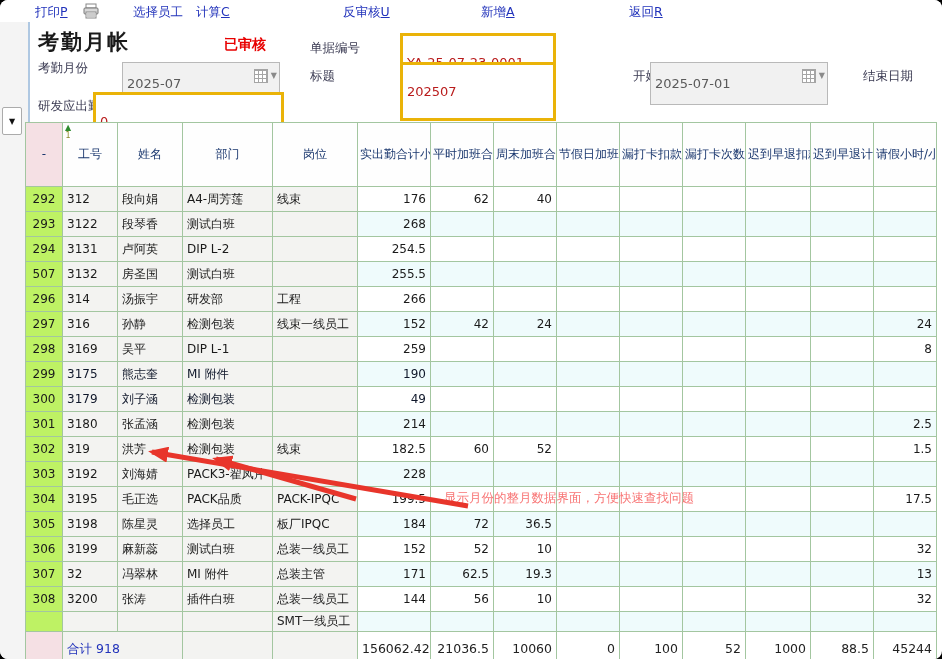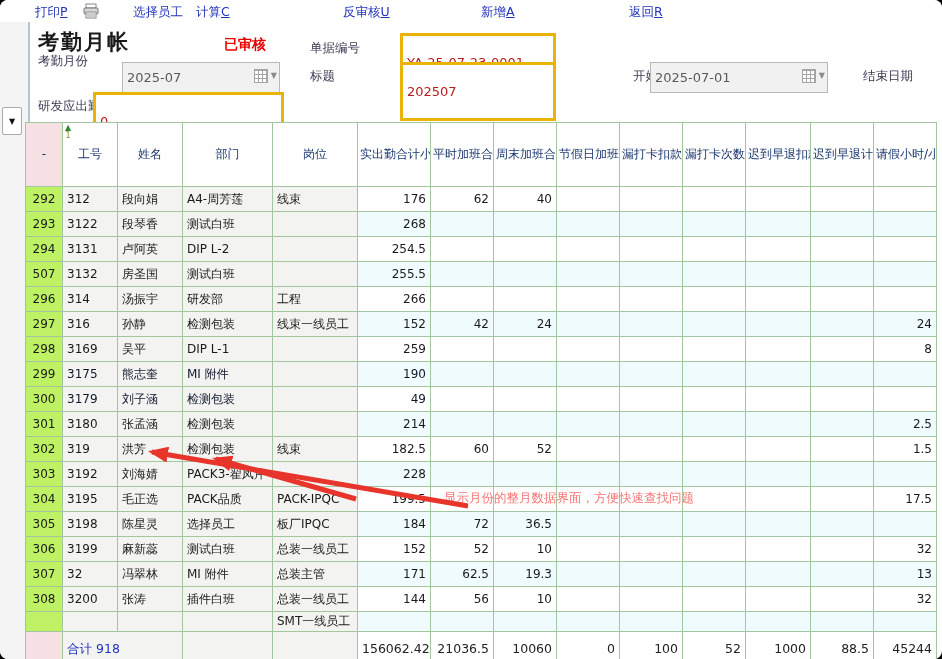--- a/index.html
+++ b/index.html
@@ -15,21 +15,21 @@
   .vsep{position:absolute;left:28px;top:22px;width:2px;height:637px;background:#AFC8E2;}
   .collapse-btn{position:absolute;left:2px;top:107px;width:18px;height:26px;background:#fff;border:1px solid #ABABAB;border-radius:2px;
                 font-size:8px;color:#111;display:flex;align-items:center;justify-content:center;cursor:pointer;}
   
   .page-title{position:absolute;left:38px;top:28px;font-size:21px;font-weight:bold;color:#1A1A1A;letter-spacing:2px;}
   .audit{position:absolute;left:224px;top:36px;font-size:14px;font-weight:bold;color:#E80000;}
   .flabel{position:absolute;font-size:12.5px;color:#3A3A52;white-space:nowrap;}
   .tinput{position:absolute;height:21px;background:#fff;border:3px solid #eab308;font-size:13px;color:#b91c1c;
           padding:16px 4px;line-height:21px;}
   .dfield{position:absolute;height:21px;background:#F1F1F1;border:1px solid #B9B9B9;color:#5A5A5A;font-size:13px;
-          line-height:21px;padding:4px 4px;}
+          line-height:21px;padding:10px 4px;}
   .dfield .dicons{position:absolute;right:2px;top:2px;display:flex;align-items:center;gap:3px;color:#9A9A9A;}
   .calendar-glyph{display:inline-block;width:12px;height:12px;border:1px solid #A5A5A5;background:
      linear-gradient(#A5A5A5 1px,transparent 1px) 0 4px/4px 4px,linear-gradient(90deg,#A5A5A5 1px,transparent 1px) 3px 0/4px 4px,#fff;}
   .drop-glyph{font-size:8px;color:#8A8A8A;}
   
   table.grid{position:absolute;left:25px;top:122px;width:911px;border-collapse:collapse;table-layout:fixed;}
   table.grid td,table.grid th{border:1px solid #A3C6A0;overflow:hidden;white-space:nowrap;font-weight:normal;}
   th.hcell{height:61px;background:#FEFEFE;color:#1A376E;font-size:12px;line-height:17px;white-space:normal;
            text-align:center;vertical-align:middle;padding:1px 2px;position:relative;}
   th.pink,td.pink{background:#F5E0E4;}
@@ -79,21 +79,21 @@
   <div class="left-strip"></div>
   <div class="vsep"></div>
   <div class="collapse-btn">▼</div>
 
   <div class="page-title">考勤月帐</div>
   <div class="audit" style="color: rgb(232, 0, 0);">已审核</div>
 
   <div class="flabel" style="left:310px;top:40px;">单据编号</div>
   <div class="tinput" style="left:400px;top:33px;width:142px;">YA-25-07-23-0001</div>
 
-  <div class="flabel" style="left:38px;top:53px;">考勤月份</div>
+  <div class="flabel" style="left:38px;top:60px;">考勤月份</div>
   <div class="dfield" style="left:122px;top:62px;width:148px;">
     <span>2025-07</span>
     <span class="dicons">
         <span class="calendar-glyph"></span>
         <span class="drop-glyph">▼</span>
       </span>
   </div>
 
   <div class="flabel" style="left:310px;top:68px;">标题</div>
   <div class="tinput" style="left:400px;top:62px;width:142px;">202507</div>

